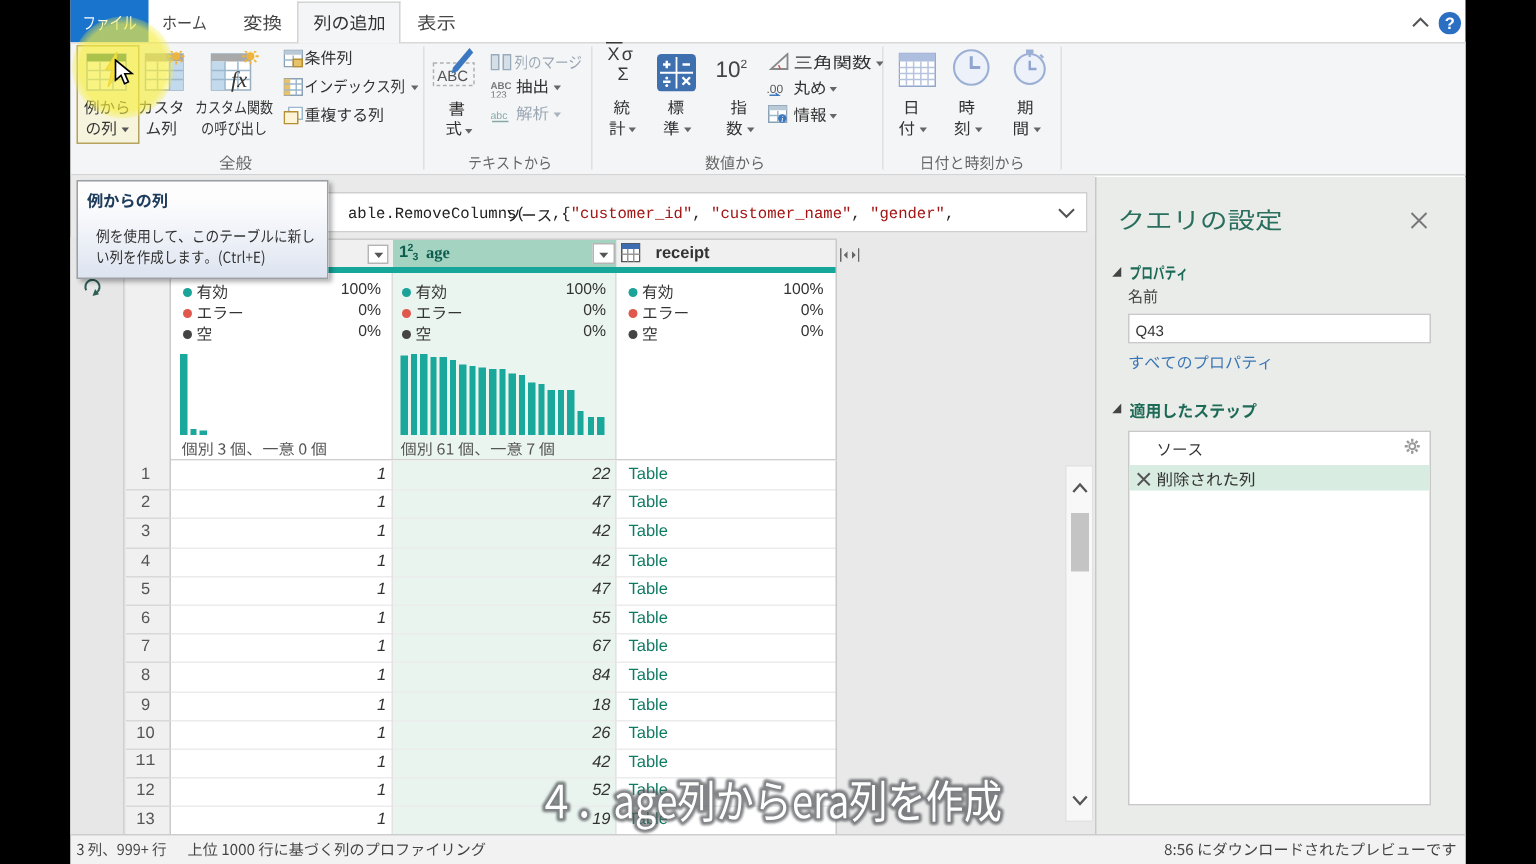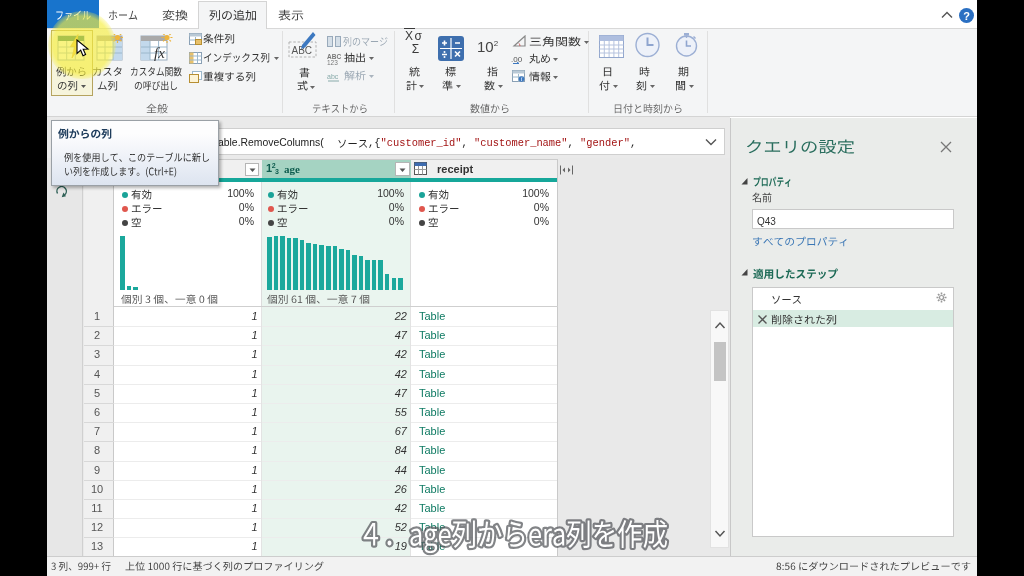--- a/index.html
+++ b/index.html
@@ -276,21 +276,21 @@
     <path transform="translate(0,10.5)" d="M6.8 -1.8V-0.8H4.2V-1.8ZM6.8 -2.4H4.2V-3.3H6.8ZM3.4 -4V0.4H4.2V-0.1H7.5V-4ZM4.2 -6.3V-5.4H1.8V-6.3ZM4.2 -6.9H1.8V-7.8H4.2ZM9.2 -6.3V-5.4H6.8V-6.3ZM9.2 -6.9H6.8V-7.8H9.2ZM9.7 -8.4H6V-4.7H9.2V-0.2C9.2 -0 9.2 0 9 0C8.8 0 8.1 0.1 7.4 0C7.6 0.3 7.7 0.6 7.7 0.8C8.6 0.8 9.2 0.8 9.6 0.7C10 0.6 10.1 0.3 10.1 -0.2V-8.4ZM1 -8.4V0.9H1.8V-4.8H5V-8.4Z" fill="#333"></path>
   </svg>
 <svg style="position:absolute;left:688.5px;top:84px;" width="5" height="5" viewBox="0 0 5 5">
     <path d="M0 1 L5 1 L2.5 4.1 Z" fill="#666"></path>
   </svg>
 <svg style="position:absolute;left:613.0px;top:101.5px;overflow:visible" width="72" height="14">
     <path transform="translate(0,10.5)" d="M2.5 -3.7H7.5V-0.7H2.5ZM2.5 -4.5V-7.3H7.5V-4.5ZM1.8 -8.1V0.7H2.5V0H7.5V0.7H8.3V-8.1Z M14.1 -4.3C14.6 -3.4 15.2 -2.3 15.5 -1.6L16.2 -2C15.9 -2.7 15.2 -3.8 14.7 -4.6ZM17.5 -8.7V-6.5H13.4V-5.7H17.5V-0.2C17.5 0 17.4 0.1 17.2 0.1C16.9 0.1 16.1 0.1 15.3 0.1C15.4 0.3 15.5 0.6 15.6 0.9C16.7 0.9 17.3 0.9 17.7 0.7C18.1 0.6 18.3 0.4 18.3 -0.2V-5.7H19.5V-6.5H18.3V-8.7ZM12.9 -8.8C12.4 -7.1 11.4 -5.5 10.4 -4.5C10.5 -4.3 10.8 -3.9 10.8 -3.7C11.2 -4.1 11.5 -4.5 11.9 -5V0.8H12.6V-6.2C13 -6.9 13.4 -7.7 13.7 -8.5Z M23.1 -8.2 22.3 -7.8C22.8 -6.7 23.3 -5.4 23.7 -4.6C22.7 -3.8 22 -3 22 -1.9C22 -0.3 23.4 0.3 25.2 0.3C26.5 0.3 27.6 0.2 28.4 0V-0.9C27.6 -0.7 26.3 -0.5 25.2 -0.5C23.6 -0.5 22.8 -1.1 22.8 -2C22.8 -2.8 23.4 -3.5 24.3 -4.1C25.3 -4.8 26.7 -5.5 27.4 -5.8C27.7 -6 27.9 -6.1 28.1 -6.3L27.7 -7C27.5 -6.8 27.3 -6.7 27 -6.5C26.4 -6.2 25.4 -5.6 24.4 -5.1C24 -5.9 23.5 -7 23.1 -8.2Z M34.5 -2.2C35 -1.6 35.5 -0.9 35.7 -0.3L36.4 -0.8C36.1 -1.3 35.6 -2 35 -2.6ZM36.3 -8.8V-7.6H34.2V-6.9H36.3V-5.5H33.8V-4.8H37.6V-3.6H33.8V-2.9H37.6V-0.1C37.6 0.1 37.6 0.1 37.4 0.1C37.3 0.1 36.7 0.1 36.1 0.1C36.2 0.3 36.3 0.6 36.3 0.8C37.1 0.8 37.6 0.8 38 0.7C38.3 0.6 38.4 0.4 38.4 -0.1V-2.9H39.5V-3.6H38.4V-4.8H39.6V-5.5H37V-6.9H39.2V-7.6H37V-8.8ZM32.9 -4.4V-1.9H31.5V-4.4ZM32.9 -5.1H31.5V-7.4H32.9ZM30.8 -8.1V-0.4H31.5V-1.2H33.6V-8.1Z M46.2 -7.7V-1.8H46.9V-7.7ZM48.4 -8.6V-0.2C48.4 0 48.4 0.1 48.2 0.1C48 0.1 47.4 0.1 46.8 0.1C46.9 0.3 47 0.6 47.1 0.9C47.9 0.9 48.4 0.8 48.7 0.7C49 0.6 49.1 0.3 49.1 -0.2V-8.6ZM44.2 -5.9C43.9 -5.3 43.4 -4.6 42.8 -4C42.5 -4.3 42.2 -4.6 41.9 -4.8C42.4 -5.4 42.9 -6.1 43.3 -6.7L43.3 -6.7H45.7V-7.5H43.5V-8.8H42.8V-7.5H40.5V-6.7H42.4C42.1 -6.2 41.7 -5.7 41.4 -5.2L40.9 -5.5L40.5 -5C41.1 -4.6 41.8 -4 42.3 -3.5C41.7 -3 41.1 -2.6 40.5 -2.2C40.6 -2.1 40.9 -1.8 41 -1.7C42.5 -2.6 44 -4.1 44.9 -5.7ZM45 -3.9C44 -2.2 42.2 -0.7 40.3 0.2C40.5 0.4 40.7 0.7 40.8 0.8C41.8 0.4 42.7 -0.3 43.5 -1C44.2 -0.5 44.9 0.3 45.2 0.7L45.8 0.2C45.4 -0.3 44.7 -1 44.1 -1.6C44.7 -2.2 45.2 -2.9 45.6 -3.6Z M57.8 -7.1 57.1 -6.7C57.8 -5.9 58.6 -4 58.9 -2.9L59.6 -3.3C59.3 -4.3 58.4 -6.2 57.8 -7.1ZM50.8 -5.9 50.9 -5C51.1 -5 51.5 -5.1 51.8 -5.1L53 -5.2C52.7 -3.8 51.9 -1.4 50.9 -0L51.7 0.3C52.8 -1.4 53.5 -3.8 53.8 -5.3C54.3 -5.4 54.7 -5.4 54.9 -5.4C55.5 -5.4 56 -5.2 56 -4.3C56 -3.1 55.8 -1.8 55.5 -1.1C55.3 -0.6 55 -0.5 54.6 -0.5C54.4 -0.5 53.8 -0.6 53.4 -0.7L53.5 0.1C53.9 0.2 54.3 0.3 54.7 0.3C55.4 0.3 55.9 0.1 56.2 -0.6C56.6 -1.4 56.8 -3.1 56.8 -4.4C56.8 -5.8 56 -6.1 55.1 -6.1C54.9 -6.1 54.5 -6.1 54 -6.1L54.3 -7.6C54.3 -7.8 54.3 -8 54.4 -8.2L53.5 -8.3C53.5 -7.6 53.4 -6.8 53.2 -6C52.6 -6 52 -5.9 51.7 -5.9C51.4 -5.9 51.1 -5.9 50.8 -5.9Z M63.4 -8.2 63.1 -7.4C63.9 -7.2 66.1 -6.8 67 -6.6L67.2 -7.4C66.3 -7.5 64.2 -7.9 63.4 -8.2ZM63.1 -6.3 62.3 -6.4C62.2 -5.3 62 -3.1 61.8 -2.2L62.5 -2C62.6 -2.2 62.7 -2.3 62.8 -2.5C63.5 -3.4 64.6 -3.9 65.9 -3.9C66.9 -3.9 67.7 -3.3 67.7 -2.5C67.7 -1 66.1 -0.1 63 -0.5L63.2 0.4C66.9 0.7 68.5 -0.6 68.5 -2.5C68.5 -3.7 67.5 -4.7 66 -4.7C64.8 -4.7 63.7 -4.3 62.7 -3.4C62.8 -4 63 -5.6 63.1 -6.3Z" fill="#666"></path>
   </svg>
 <div style="position:absolute;left:47px;top:117px;width:683px;height:41px;background:#eaeaea"></div>
 <div style="position:absolute;left:75px;top:128px;width:650px;height:27px;background:#fff;border:1px solid #cfcfcf;box-sizing:border-box"></div>
-<div style="position:absolute;left:218px;top:137px;font-family:Liberation Sans, sans-serif;font-size:10.4px;color:#222;white-space:pre">able.RemoveColumns(</div>
+<div style="position:absolute;left:232px;top:137px;font-family:Liberation Mono, monospace;font-size:10.4px;color:#222;white-space:pre">able.RemoveColumns(</div>
 <svg style="position:absolute;left:336.5px;top:136.6px;overflow:visible" width="34" height="13">
     <path transform="translate(0,10.4)" d="M2.7 -0.4 3.5 0.3C5.2 -0.5 6.4 -1.7 7.2 -2.9C8 -4.1 8.4 -5.4 8.6 -6.6C8.7 -6.8 8.8 -7.2 8.8 -7.5L7.8 -7.6C7.8 -7.4 7.8 -7 7.7 -6.7C7.6 -5.8 7.2 -4.5 6.4 -3.4C5.6 -2.2 4.5 -1.1 2.7 -0.4ZM2.1 -7.5 1.3 -7.1C1.7 -6.5 2.6 -5 3 -4.1L3.9 -4.5C3.5 -5.2 2.6 -6.8 2.1 -7.5Z M11.5 -4.5V-3.5C11.8 -3.5 12.3 -3.5 12.9 -3.5C13.7 -3.5 17.8 -3.5 18.6 -3.5C19.1 -3.5 19.5 -3.5 19.7 -3.5V-4.5C19.5 -4.5 19.1 -4.5 18.6 -4.5C17.8 -4.5 13.7 -4.5 12.9 -4.5C12.3 -4.5 11.8 -4.5 11.5 -4.5Z M29.1 -7 28.6 -7.4C28.4 -7.3 28.2 -7.3 27.8 -7.3C27.4 -7.3 24.2 -7.3 23.8 -7.3C23.5 -7.3 22.9 -7.3 22.7 -7.3V-6.4C22.9 -6.4 23.4 -6.4 23.8 -6.4C24.2 -6.4 27.5 -6.4 27.9 -6.4C27.6 -5.6 26.8 -4.4 26.1 -3.6C25.1 -2.4 23.5 -1.1 21.8 -0.5L22.5 0.2C24 -0.5 25.4 -1.6 26.6 -2.8C27.6 -1.9 28.7 -0.6 29.4 0.3L30.1 -0.3C29.5 -1.2 28.2 -2.5 27.1 -3.5C27.9 -4.4 28.5 -5.6 28.9 -6.5C28.9 -6.6 29.1 -6.9 29.1 -7Z" fill="#222"></path>
   </svg>
 <div style="position:absolute;left:368px;top:137px;font-family:'Liberation Mono',monospace;font-size:10.4px;color:#222;white-space:pre"><span>,{</span><span style="color:#a31515">"customer_id"</span><span>, </span><span style="color:#a31515">"customer_name"</span><span>, </span><span style="color:#a31515">"gender"</span><span>,</span></div>
 <svg style="position:absolute;left:705px;top:138px;" width="12" height="8" viewBox="0 0 12 8">
     <path d="M1 1.5 L6 6.5 L11 1.5" stroke="#555" stroke-width="1.4" fill="none"></path>
   </svg>
 <div style="position:absolute;left:47px;top:158px;width:683px;height:398px;background:#e9e9e9"></div>
 <div style="position:absolute;left:47px;top:158px;width:36px;height:398px;background:#e7e7e7;border-right:1px solid #d0d0d0;box-sizing:border-box"></div>
 <svg style="position:absolute;left:55px;top:184px;" width="14" height="14" viewBox="0 0 14 14">
@@ -449,31 +449,31 @@
 <div style="position:absolute;left:114px;top:441.4px;width:444px;height:1px;background:#ececec"></div>
 <div style="position:absolute;left:84px;top:441.4px;width:30px;height:1px;background:#d8d8d8"></div>
 <div style="position:absolute;left:84px;top:444.4px;width:26px;text-align:center;font-family:'Liberation Sans',sans-serif;font-size:11px;color:#555">8</div>
 <div style="position:absolute;right:766.5px;top:444.4px;font-family:'Liberation Sans',sans-serif;font-size:11px;color:#333;font-style:italic">1</div>
 <div style="position:absolute;right:617px;top:444.4px;font-family:'Liberation Sans',sans-serif;font-size:11px;color:#333;font-style:italic">84</div>
 <div style="position:absolute;left:419px;top:444.4px;font-family:'Liberation Sans',sans-serif;font-size:11px;color:#0f7b63">Table</div>
 <div style="position:absolute;left:114px;top:460.6px;width:444px;height:1px;background:#ececec"></div>
 <div style="position:absolute;left:84px;top:460.6px;width:30px;height:1px;background:#d8d8d8"></div>
 <div style="position:absolute;left:84px;top:463.6px;width:26px;text-align:center;font-family:'Liberation Sans',sans-serif;font-size:11px;color:#555">9</div>
 <div style="position:absolute;right:766.5px;top:463.6px;font-family:'Liberation Sans',sans-serif;font-size:11px;color:#333;font-style:italic">1</div>
-<div style="position:absolute;right:617px;top:463.6px;font-family:'Liberation Sans',sans-serif;font-size:11px;color:#333;font-style:italic">44</div>
+<div style="position:absolute;right:617px;top:463.6px;font-family:'Liberation Sans',sans-serif;font-size:11px;color:#333;font-style:italic">18</div>
 <div style="position:absolute;left:419px;top:463.6px;font-family:'Liberation Sans',sans-serif;font-size:11px;color:#0f7b63">Table</div>
 <div style="position:absolute;left:114px;top:479.8px;width:444px;height:1px;background:#ececec"></div>
 <div style="position:absolute;left:84px;top:479.8px;width:30px;height:1px;background:#d8d8d8"></div>
 <div style="position:absolute;left:84px;top:482.8px;width:26px;text-align:center;font-family:'Liberation Sans',sans-serif;font-size:11px;color:#555">10</div>
 <div style="position:absolute;right:766.5px;top:482.8px;font-family:'Liberation Sans',sans-serif;font-size:11px;color:#333;font-style:italic">1</div>
 <div style="position:absolute;right:617px;top:482.8px;font-family:'Liberation Sans',sans-serif;font-size:11px;color:#333;font-style:italic">26</div>
 <div style="position:absolute;left:419px;top:482.8px;font-family:'Liberation Sans',sans-serif;font-size:11px;color:#0f7b63">Table</div>
 <div style="position:absolute;left:114px;top:499.0px;width:444px;height:1px;background:#ececec"></div>
 <div style="position:absolute;left:84px;top:499.0px;width:30px;height:1px;background:#d8d8d8"></div>
-<div style="position:absolute;left:84px;top:502.0px;width:26px;text-align:center;font-family:Liberation Sans, sans-serif;font-size:11px;color:#555">11</div>
+<div style="position:absolute;left:84px;top:502.0px;width:26px;text-align:center;font-family:Liberation Mono, monospace;font-size:11px;color:#555">11</div>
 <div style="position:absolute;right:766.5px;top:502.0px;font-family:'Liberation Sans',sans-serif;font-size:11px;color:#333;font-style:italic">1</div>
 <div style="position:absolute;right:617px;top:502.0px;font-family:'Liberation Sans',sans-serif;font-size:11px;color:#333;font-style:italic">42</div>
 <div style="position:absolute;left:419px;top:502.0px;font-family:'Liberation Sans',sans-serif;font-size:11px;color:#0f7b63">Table</div>
 <div style="position:absolute;left:114px;top:518.2px;width:444px;height:1px;background:#ececec"></div>
 <div style="position:absolute;left:84px;top:518.2px;width:30px;height:1px;background:#d8d8d8"></div>
 <div style="position:absolute;left:84px;top:521.2px;width:26px;text-align:center;font-family:'Liberation Sans',sans-serif;font-size:11px;color:#555">12</div>
 <div style="position:absolute;right:766.5px;top:521.2px;font-family:'Liberation Sans',sans-serif;font-size:11px;color:#333;font-style:italic">1</div>
 <div style="position:absolute;right:617px;top:521.2px;font-family:'Liberation Sans',sans-serif;font-size:11px;color:#333;font-style:italic">52</div>
 <div style="position:absolute;left:419px;top:521.2px;font-family:'Liberation Sans',sans-serif;font-size:11px;color:#0f7b63">Table</div>
 <div style="position:absolute;left:114px;top:537.4px;width:444px;height:1px;background:#ececec"></div>

